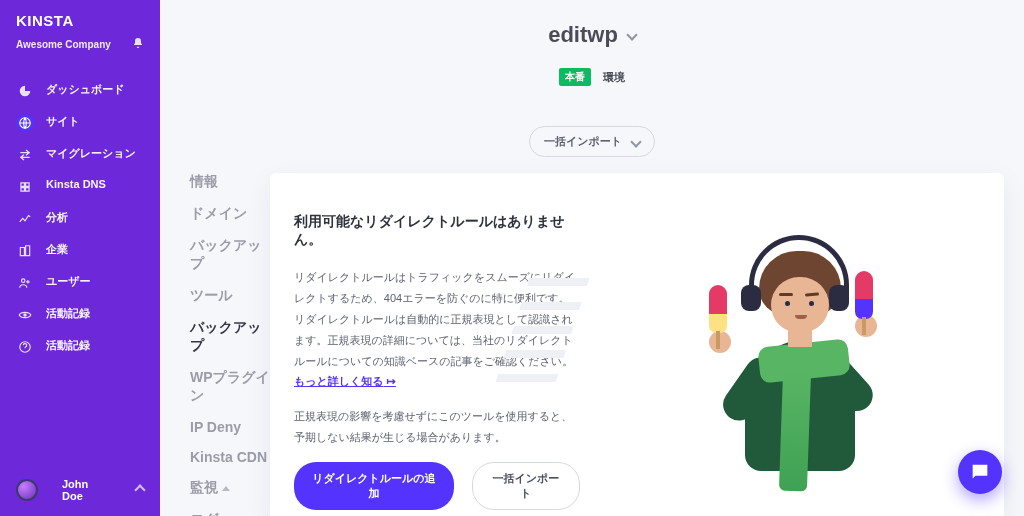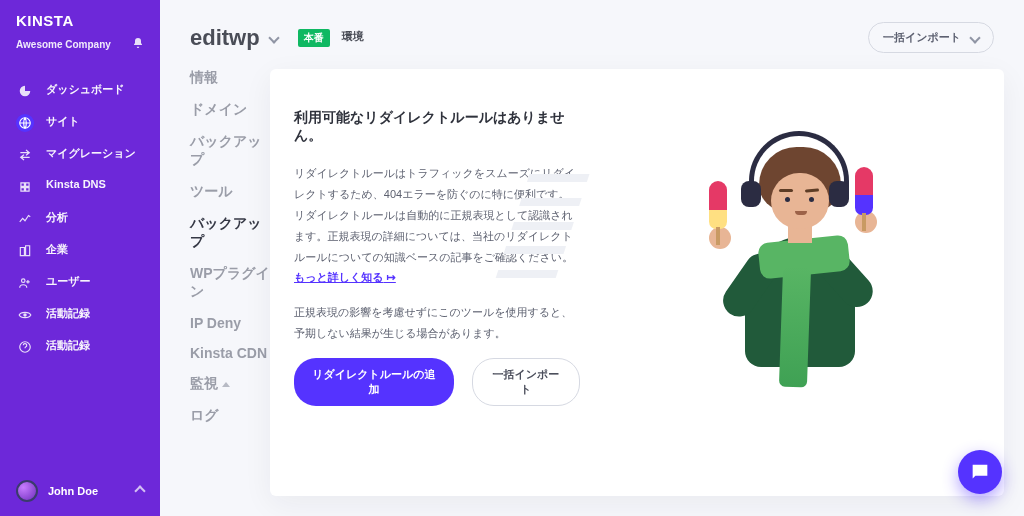--- a/index.html
+++ b/index.html
@@ -8,29 +8,29 @@
     .primary-sidebar { width: 160px; height: 100%; background: #6d28d9; color: #fff; display: flex; flex-direction: column; font-size: 11px; }
     .brand { padding: 12px 16px 4px; display:flex; align-items:center; }
     .brand .logo { font-weight: 800; letter-spacing: 0.5px; font-size: 15px; color:#fff;}
     .company-row { padding: 4px 16px 14px; display:flex; align-items:center; justify-content:space-between;}
     .company-row span:first-child { font-size:10px; font-weight:600; opacity:.9;}
     .nav { padding-top: 10px; flex: 1; }
     .nav-item { display:flex; gap:12px; padding:7px 16px; cursor:pointer; font-size:11px; font-weight:600; }
     .nav-item .ico { width:18px; height:18px; display:flex; align-items:center; justify-content:center; }
     .nav-item.active .ico { background:#5533ff; border-radius:50%; }
     .nav-item .label { opacity:.95;}
-    .user-row { padding:14px 16px; display:flex; align-items:center; gap:10px; }
+    .user-row { padding:14px 16px; display:flex; align-items:center; gap:24px; }
     .avatar { width:22px; height:22px; border-radius:50%; background: radial-gradient(circle at 30% 30%, #c77dff, #6f2dbd); border:2px solid #3a3b6c;}
     .user-row .uname {font-size:11px; font-weight:600; flex:1;}
     
     .page { flex:1; display:flex; flex-direction:column; height:100%;}
-    .topbar { display:flex; align-items:center; padding:22px 30px 16px; gap:20px;}
+    .topbar { display:flex; align-items:center; padding:22px 30px 16px; gap:20px;flex-direction:column;}
     .topbar-title { font-size:22px; font-weight:700; color:#4a4d57;}
     .topbar-title-wrap{display:flex;align-items:center;gap:10px;}
-    .env-badge { display:inline-flex; gap:12px; font-size:11px; }
+    .env-badge { display:inline-flex; align-items:center; gap:12px; font-size:11px; }
     .env-badge .tag{ background:#0fb862; color:#fff; padding:2px 6px; font-size:10px; font-weight:700; border-radius:2px;}
     .env-badge .text{ color:#484b55; font-weight:600;}
     .spacer { flex:1;}
     .env-switch { border:1px solid #d6d9e2; border-radius:22px; padding:7px 14px; font-size:11px; color:#5c6070; display:flex; align-items:center; gap:10px; font-weight:600; cursor:pointer;}
     
     .page-body { flex:1; display:flex; padding:0 20px 20px; gap:0;}
     .sec-nav { width:90px; padding:0 0 0 10px; display:flex; flex-direction:column; gap:14px; font-size:14px; color:#9a9da8; font-weight:600;}
     .sec-nav-item{cursor:pointer; display:flex; align-items:center; gap:4px;}
     .sec-nav-item.active{ color:#343744;}
     

